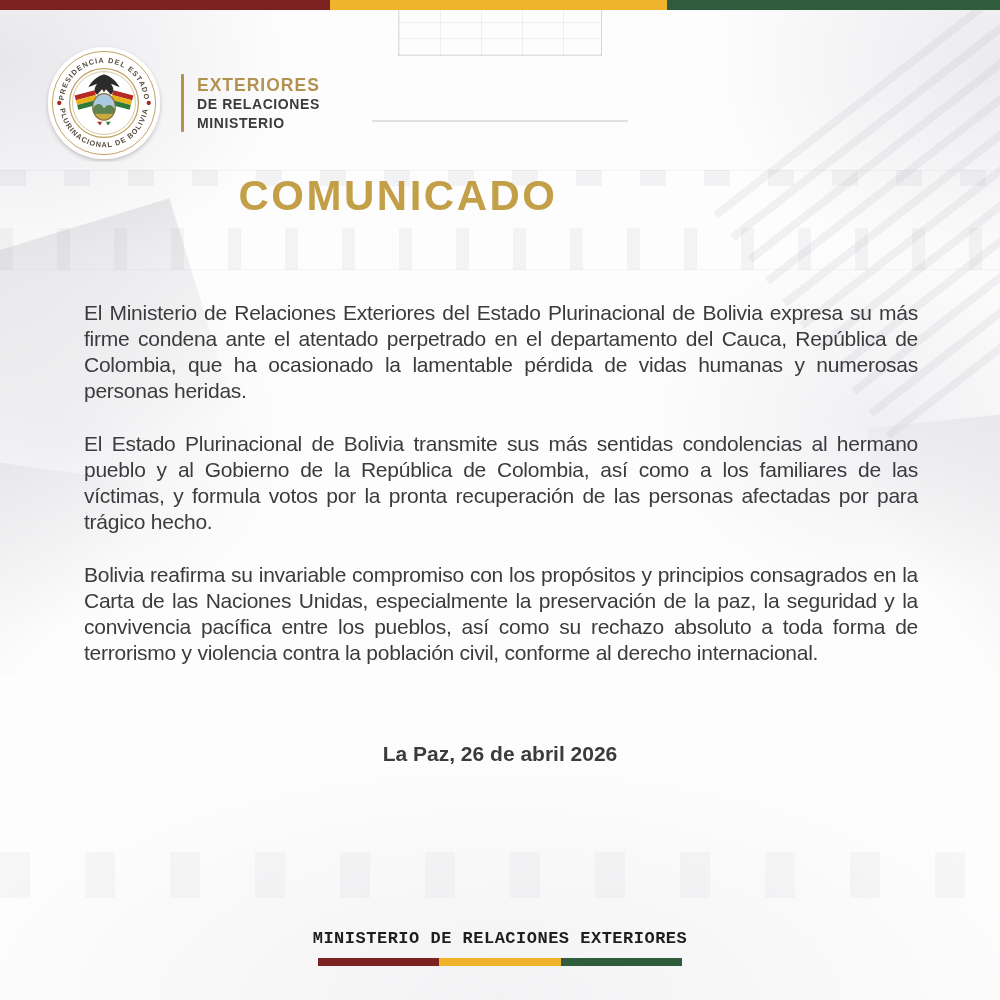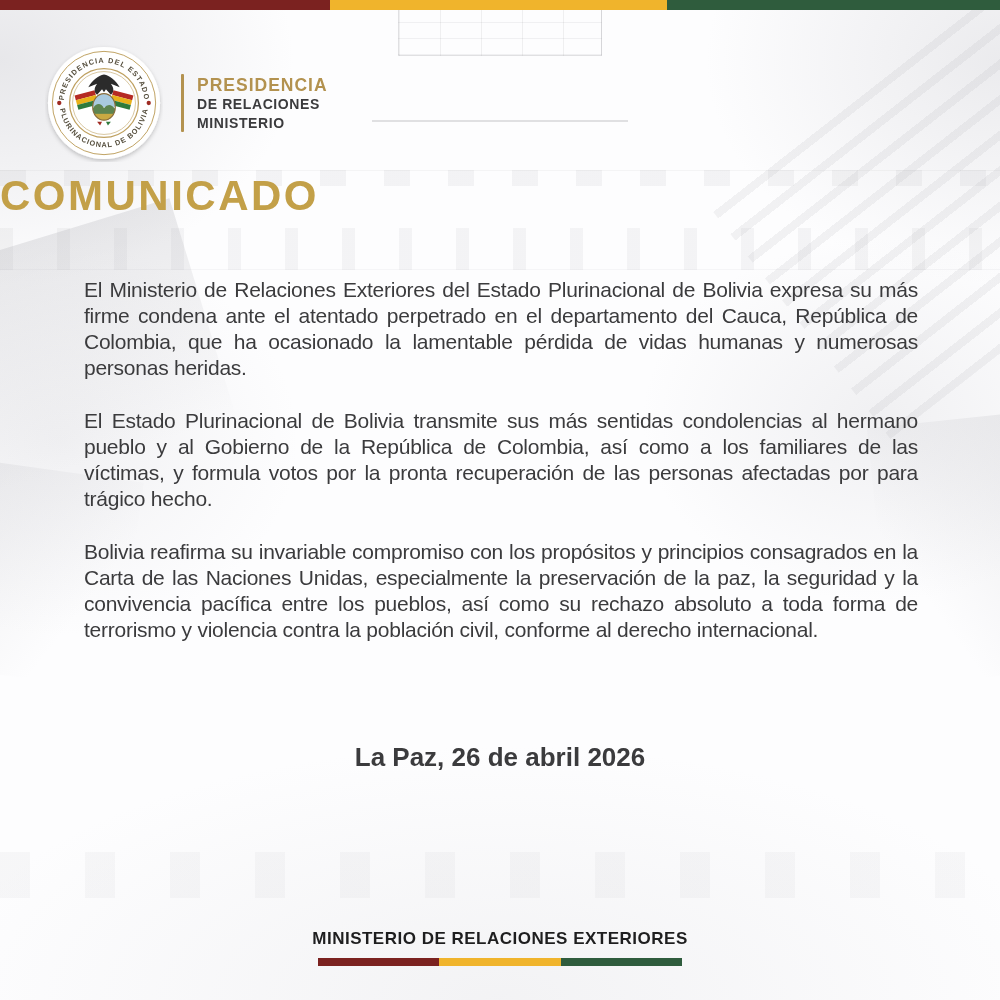--- a/index.html
+++ b/index.html
@@ -70,38 +70,38 @@
   .topbar .seg-green { flex:1;      background:var(--flag-green); }
   
   .brand { position:absolute; left:45px; top:44px; display:flex; align-items:center; }
   .seal-wrap { width:118px; height:118px; }
   .brand-divider { width:3px; height:58px; background:var(--ministry-gold); margin-left:18px; border-radius:1px; }
   .brand-names { margin-left:13px; padding-top:2px; }
   .brand-line1 { font-size:17.5px; font-weight:bold; letter-spacing:1px; color:var(--ministry-gold); line-height:19px; }
   .brand-line2, .brand-line3 { font-size:14px; font-weight:bold; letter-spacing:0.6px; color:var(--text-dark); line-height:19px; }
   
   .title {
-    position:absolute; top:172px; left:0; width:796px; 
+    position:absolute; top:172px; left:0; width:796px; text-align:center;
     font-size:42px; font-weight:bold; letter-spacing:2.5px; color:var(--title-gold);
   }
   
-  .content { position:absolute; left:84px; top:277px; width:834px; }
+  .content { position:absolute; left:84px; top:300px; width:834px; }
   .content p {
     font-size:21px; line-height:26px; letter-spacing:-0.25px;
     color:var(--text-dark); text-align:justify; margin:0 0 27px 0;
   }
   
   .dateline {
     position:absolute; top:742px; left:0; width:1000px; text-align:center;
-    font-size:26px; font-weight:bold; color:var(--text-dark);
+    font-size:21px; font-weight:bold; color:var(--text-dark);
   }
   
   .footer-title {
     position:absolute; top:929px; left:0; width:1000px; text-align:center;
-    font-size:17px; font-weight:bold; letter-spacing:0.5px; color:#1e1e1f;
+    font-size:17px; font-weight:bold; letter-spacing:0.5px; color:#1e1e1f;font-family:Liberation Mono, monospace;
   }
   .footer-bar { position:absolute; top:958px; left:318px; width:364px; height:8px; display:flex; }
   .footer-bar .seg-red   { flex:1; background:var(--flag-red); }
   .footer-bar .seg-gold  { flex:1; background:var(--flag-gold); }
   .footer-bar .seg-green { flex:1; background:var(--flag-green); }
   .seal-text { font-family:"Liberation Sans","DejaVu Sans",sans-serif; font-weight:bold; }
 </style>
 </head>
 <body>
 
@@ -169,21 +169,21 @@
             <rect x="47" y="71" width="26" height="7" fill="#c9a942"></rect>
           </g>
           <ellipse cx="60" cy="64" rx="11.5" ry="13.5" fill="none" stroke="#8a6d3b" stroke-width="1.2"></ellipse>
           <path d="M53 79 l3 4 l2 -4 Z" fill="#a02a22"></path>
           <path d="M62 79 l2 4 l3 -4 Z" fill="#2f7a3b"></path>
         </g>
       </svg>
     </div>
     <div class="brand-divider"></div>
     <div class="brand-names">
-      <div class="brand-line1">PRESIDENCIA</div>
+      <div class="brand-line1">EXTERIORES</div>
       <div class="brand-line2">DE RELACIONES</div>
       <div class="brand-line3">MINISTERIO</div>
     </div>
   </div>
 
   <div class="title">COMUNICADO</div>
 
   <div class="content">
     <p>El Ministerio de Relaciones Exteriores del Estado Plurinacional de Bolivia expresa su más firme condena ante el atentado perpetrado en el departamento del Cauca, República de Colombia, que ha ocasionado la lamentable pérdida de vidas humanas y numerosas personas heridas.</p>
     <p>El Estado Plurinacional de Bolivia transmite sus más sentidas condolencias al hermano pueblo y al Gobierno de la República de Colombia, así como a los familiares de las víctimas, y formula votos por la pronta recuperación de las personas afectadas por para trágico hecho.</p>

